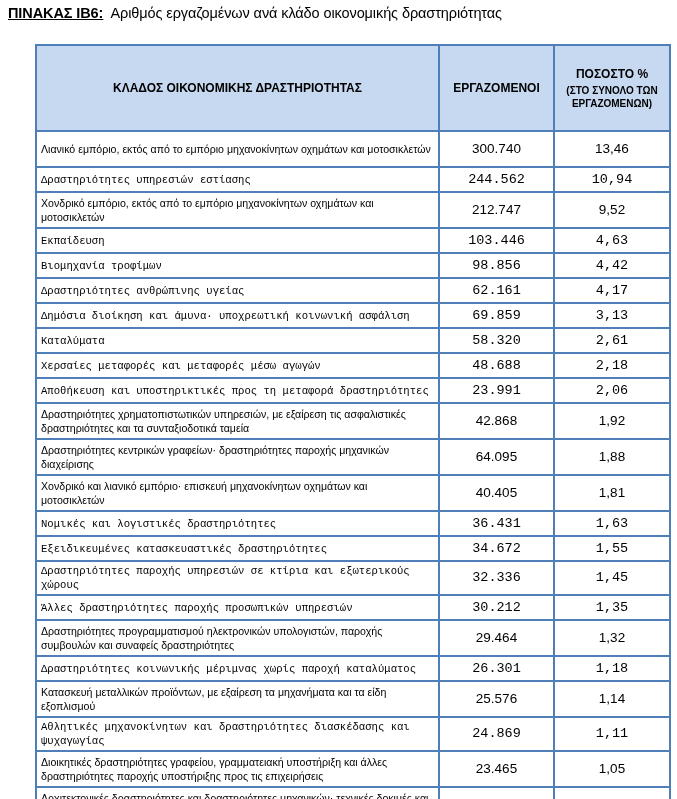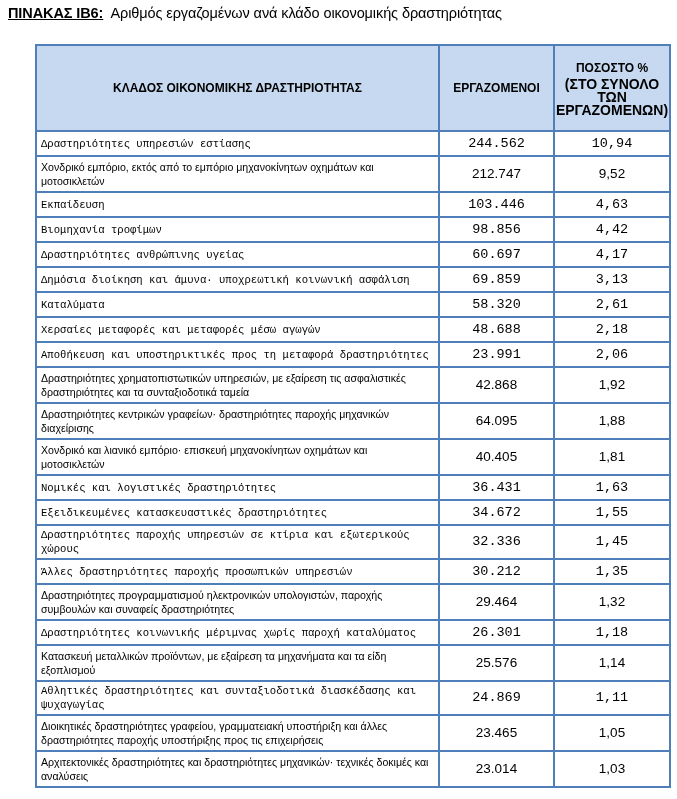--- a/index.html
+++ b/index.html
@@ -35,21 +35,21 @@
     background: #c6d9f1;
     font-weight: bold;
     font-size: 12px;
     height: 84px;
     text-align: center;
     vertical-align: middle;
     margin-top: 36px;
   }
   th .sub {
     display: block;
-    font-size: 14px;
+    font-size: 10px;
     line-height: 13px;
     margin-top: 2px;
   }
   th .main { display:block; font-size: 12px; line-height: 16px; }
   td {
     font-size: 10.6px;
     line-height: 14px;
     vertical-align: middle;
   }
   td.name {
@@ -89,20 +89,25 @@
         <th>
             <span class="main">ΕΡΓΑΖΟΜΕΝΟΙ</span>
           </th>
         <th>
           <span class="main">ΠΟΣΟΣΤΟ %</span>
           <span class="sub">(ΣΤΟ ΣΥΝΟΛΟ ΤΩΝ ΕΡΓΑΖΟΜΕΝΩΝ)</span>
         </th>
       </tr>
     </thead>
     <tbody id="tbody">
+      <tr class="double">
+          <td class="name">Λιανικό εμπόριο, εκτός από το εμπόριο μηχανοκίνητων οχημάτων και μοτοσικλετών</td>
+          <td class="num">300.740</td>
+          <td class="num">13,46</td>
+        </tr>
       <tr class="single">
           <td class="name">Δραστηριότητες υπηρεσιών εστίασης</td>
           <td class="num">244.562</td>
           <td class="num">10,94</td>
         </tr>
       <tr class="double">
           <td class="name">Χονδρικό εμπόριο, εκτός από το εμπόριο μηχανοκίνητων οχημάτων και μοτοσικλετών</td>
           <td class="num">212.747</td>
           <td class="num">9,52</td>
         </tr>
@@ -111,21 +116,21 @@
           <td class="num">103.446</td>
           <td class="num">4,63</td>
         </tr>
       <tr class="single">
           <td class="name">Βιομηχανία τροφίμων</td>
           <td class="num">98.856</td>
           <td class="num">4,42</td>
         </tr>
       <tr class="single">
           <td class="name">Δραστηριότητες ανθρώπινης υγείας</td>
-          <td class="num">60.697</td>
+          <td class="num">62.161</td>
           <td class="num">4,17</td>
         </tr>
       <tr class="single">
           <td class="name">Δημόσια διοίκηση και άμυνα· υποχρεωτική κοινωνική ασφάλιση</td>
           <td class="num">69.859</td>
           <td class="num">3,13</td>
         </tr>
       <tr class="single">
           <td class="name">Καταλύματα</td>
           <td class="num">58.320</td>
@@ -185,21 +190,21 @@
           <td class="name">Δραστηριότητες κοινωνικής μέριμνας χωρίς παροχή καταλύματος</td>
           <td class="num">26.301</td>
           <td class="num">1,18</td>
         </tr>
       <tr class="double">
           <td class="name">Κατασκευή μεταλλικών προϊόντων, με εξαίρεση τα μηχανήματα και τα είδη εξοπλισμού</td>
           <td class="num">25.576</td>
           <td class="num">1,14</td>
         </tr>
       <tr class="single">
-          <td class="name">Αθλητικές δραστηριότητες και συνταξιοδοτικά διασκέδασης και ψυχαγωγίας</td>
+          <td class="name">Αθλητικές μηχανοκίνητων και δραστηριότητες διασκέδασης και ψυχαγωγίας</td>
           <td class="num">24.869</td>
           <td class="num">1,11</td>
         </tr>
       <tr class="double">
           <td class="name">Διοικητικές δραστηριότητες γραφείου, γραμματειακή υποστήριξη και άλλες δραστηριότητες παροχής υποστήριξης προς τις επιχειρήσεις</td>
           <td class="num">23.465</td>
           <td class="num">1,05</td>
         </tr>
       <tr class="double">
           <td class="name">Αρχιτεκτονικές δραστηριότητες και δραστηριότητες μηχανικών· τεχνικές δοκιμές και αναλύσεις</td>

